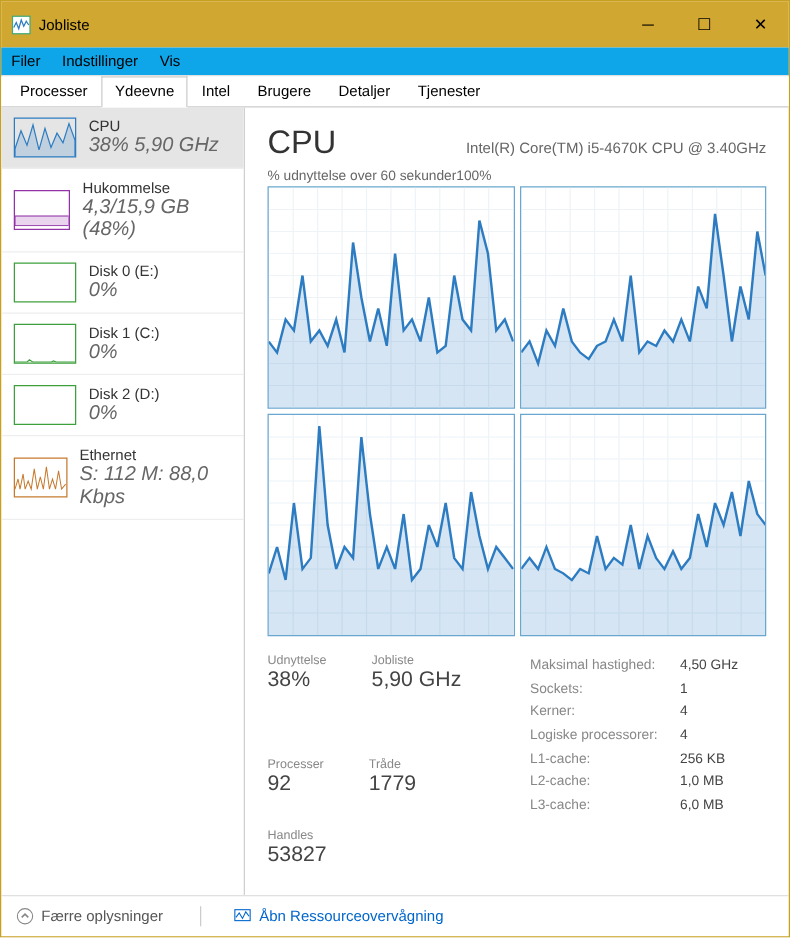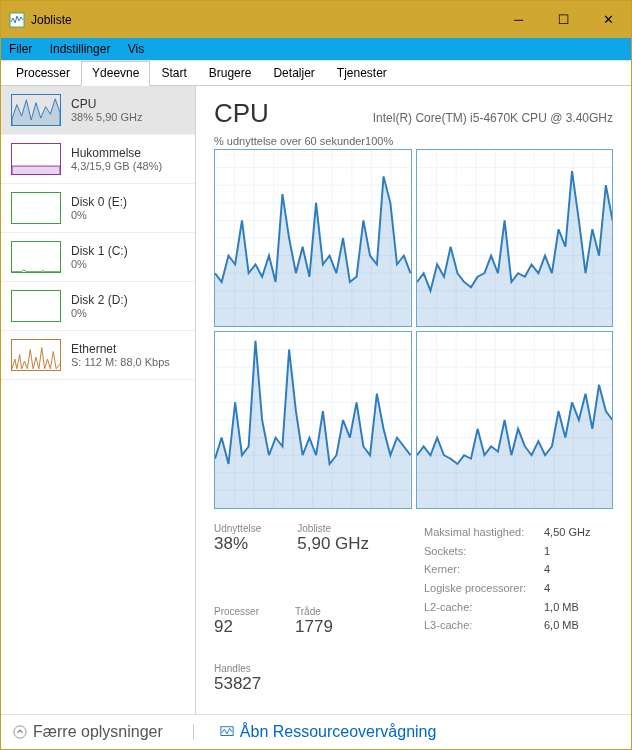--- a/index.html
+++ b/index.html
@@ -14,40 +14,40 @@
 .menubar span { margin-right: 14px; cursor: pointer; }
 .tabs { display: flex; border-bottom: 1px solid #ccc; background: #fff; padding: 0 4px; }
 .tab { padding: 4px 10px; font-size: 12px; border: 1px solid transparent; cursor: pointer; }
 .tab.active { border: 1px solid #ccc; border-bottom: 1px solid #fff; background: #fff; margin-bottom: -1px; }
 .content { flex: 1; display: flex; overflow: hidden; }
 .sidebar { width: 195px; border-right: 1px solid #d0d0d0; overflow-y: auto; }
 .side-item { display: flex; align-items: center; padding: 8px 10px; border-bottom: 1px solid #eee; cursor: pointer; }
 .side-item.selected { background: #e5e5e5; }
 .side-thumb { width: 50px; height: 32px; border: 1px solid; margin-right: 10px; position: relative; overflow: hidden; }
 .side-info .name { font-size: 12px; color: #333; }
-.side-info .sub { font-size: 11px; color: #666; }
+.side-info .sub { font-size: 16px; color: #666; font-style: italic; }
 .main { flex: 1; padding: 12px 18px 8px 18px; display: flex; flex-direction: column; overflow: hidden; }
 .main-head { display: flex; align-items: baseline; justify-content: space-between; }
 .main-head h1 { font-weight: 300; font-size: 26px; color: #333; }
 .main-head .model { font-size: 12px; color: #666; }
 .chart-label-row { display: flex; justify-content: flex-start; font-size: 11px; color: #666; margin-top: 6px; }
 .charts { flex: 1; display: grid; grid-template-columns: 1fr 1fr; grid-template-rows: 1fr 1fr; gap: 4px; margin-top: 2px; min-height: 360px; }
 .chart { border: 1px solid #6aa7d0; background: #fff; position: relative; }
 .chart svg { position: absolute; width: 100%; height: 100%; }
 .stats { display: flex; margin-top: 14px; font-size: 11px; color: #555; }
 .stats-left { display: flex; flex-wrap: wrap; width: 210px; gap: 16px; }
 .stat { margin-right: 20px; margin-bottom: 10px; }
 .stat .lbl { font-size: 10px; color: #888; }
 .stat .val { font-size: 17px; color: #444; }
 .stat.sm .val { font-size: 17px; }
 .stats-right { font-size: 11px; line-height: 1.7; }
 .stats-right .row { display: flex; }
 .stats-right .k { width: 120px; color: #888; }
 .stats-right .v { color: #444; }
-.footer { border-top: 1px solid #e0e0e0; padding: 8px 12px; display: flex; align-items: center; font-size: 16px; gap: 12px; }
+.footer { border-top: 1px solid #e0e0e0; padding: 8px 12px; display: flex; align-items: center; font-size: 12px; gap: 12px; }
 .footer .fitem { display: flex; align-items: center; margin-right: 18px; cursor: pointer; color: #555; }
 .footer .link { color: #0066cc; }
 .footer svg.fi { width: 14px; height: 14px; margin-right: 6px; }
 </style>
 </head>
 <body>
 
 <div class="window">
   <div class="titlebar">
     <svg class="icon" viewBox="0 0 16 16">
@@ -64,21 +64,21 @@
 
   <div class="menubar">
     <span>Filer</span>
     <span>Indstillinger</span>
     <span>Vis</span>
   </div>
 
   <div class="tabs" id="tabs">
       <div class="tab">Processer</div>
       <div class="tab active">Ydeevne</div>
-      <div class="tab">Start</div>
+      <div class="tab">Intel</div>
       <div class="tab">Brugere</div>
       <div class="tab">Detaljer</div>
       <div class="tab">Tjenester</div>
     </div>
 
   <div class="content">
     <div class="sidebar" id="sidebar">
         <div class="side-item selected">
           <div class="side-thumb" style="border-color:#2d7cc1"><svg viewBox="0 0 50 32" preserveAspectRatio="none">
               <path d="M0 25 L5 10 L10 22 L15 5 L20 26 L25 8 L30 24 L35 12 L40 20 L45 4 L50 18 L50 32 L0 32 Z" fill="#2d7cc133" stroke="#2d7cc1"></path>
@@ -278,20 +278,24 @@
             </div>
             <div class="row">
               <div class="k">Kerner:</div>
               <div class="v">4</div>
             </div>
             <div class="row">
               <div class="k">Logiske processorer:</div>
               <div class="v">4</div>
             </div>
             <div class="row">
+              <div class="k">L1-cache:</div>
+              <div class="v">256 KB</div>
+            </div>
+            <div class="row">
               <div class="k">L2-cache:</div>
               <div class="v">1,0 MB</div>
             </div>
             <div class="row">
               <div class="k">L3-cache:</div>
               <div class="v">6,0 MB</div>
             </div>
           </div>
       </div>
     </div>

